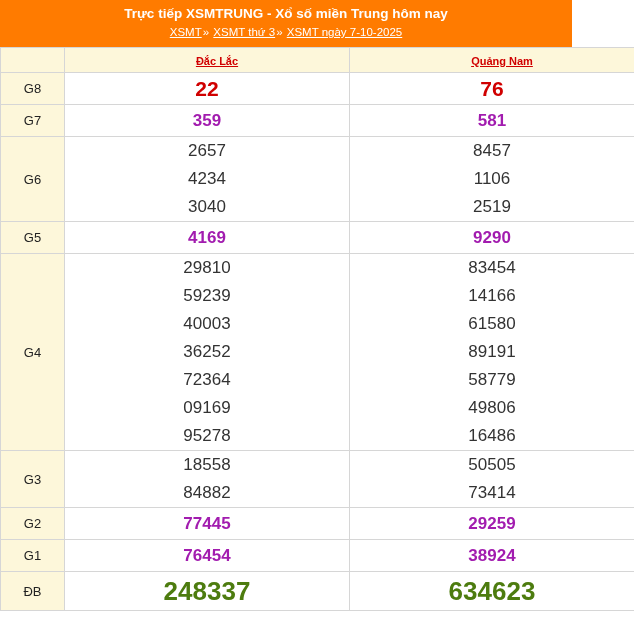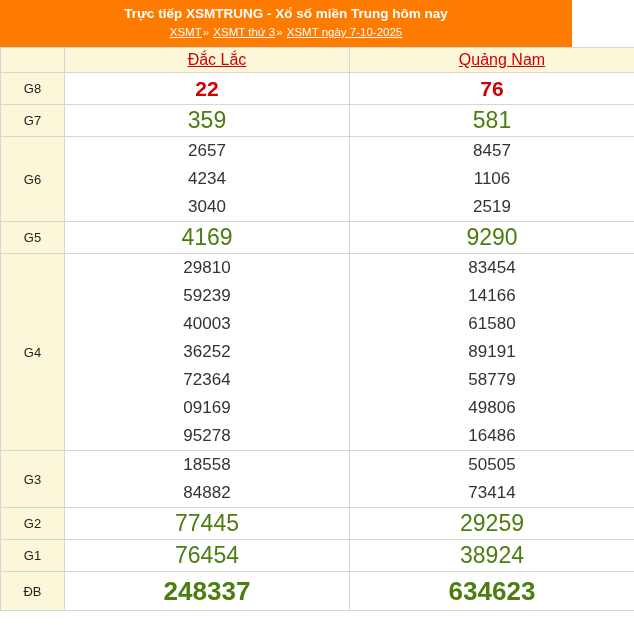--- a/index.html
+++ b/index.html
@@ -73,32 +73,33 @@
     font-size: 13px;
     color: #222222;
     font-weight: normal;
   }
   .prov-head {
     background: #fdf7da;
     height: 24px;
   }
   .prov-head span {
     color: #d00000;
-    font-size: 16px;
-    font-weight: normal;
+    font-size: 11px;
+    font-weight: bold;
     text-decoration: underline;
     cursor: pointer;
     margin-left: 20px;
   }
 
   .num {
-    font-size: 23px;
-    color: #4d7c0f;
+    font-size: 17px;
+    color: #a21caf;
     line-height: 26px;
     height: 26px;
+    font-weight: bold;
   }
   .num.small-row { height: 31px; line-height: 31px; }
   .num.g8 {
     color: #d00000;
     font-weight: bold;
     font-size: 21px;
     height: 31px;
     line-height: 31px;
   }
   .num.db {

